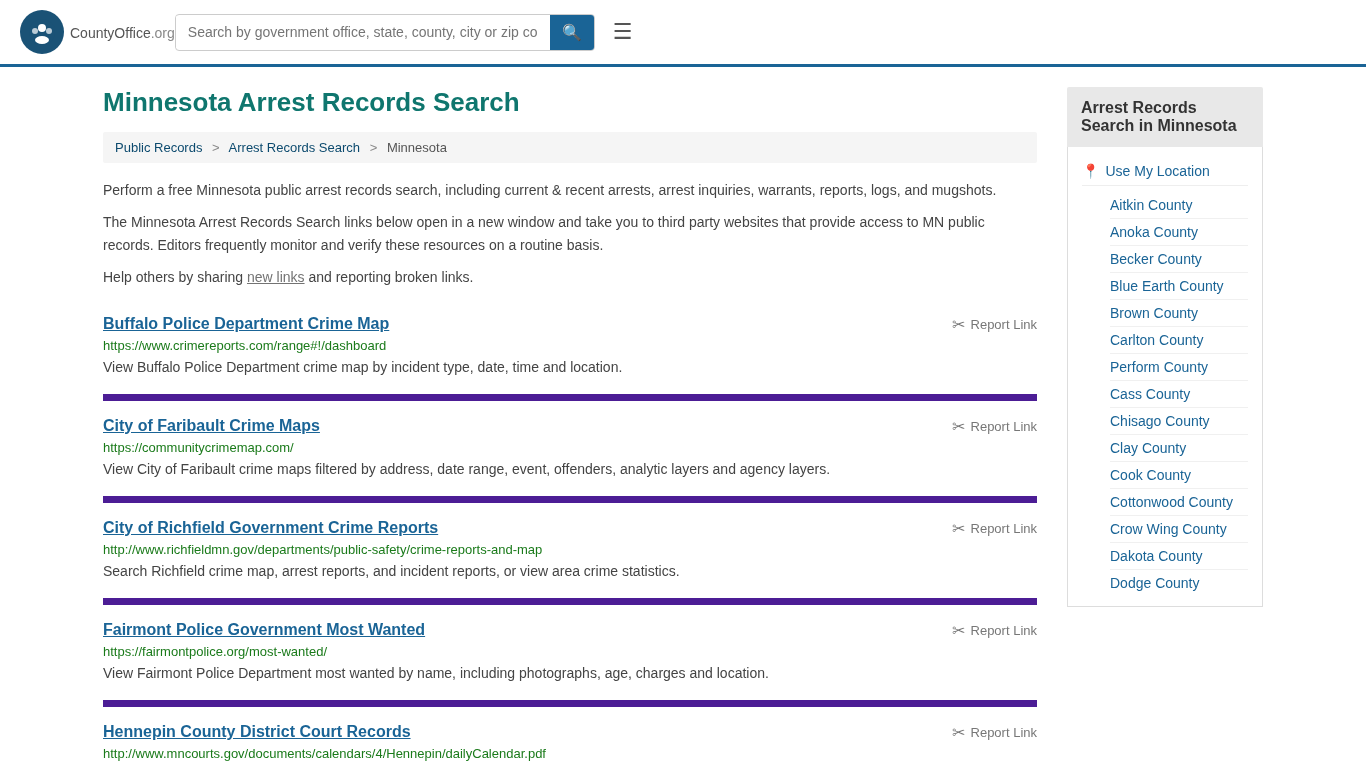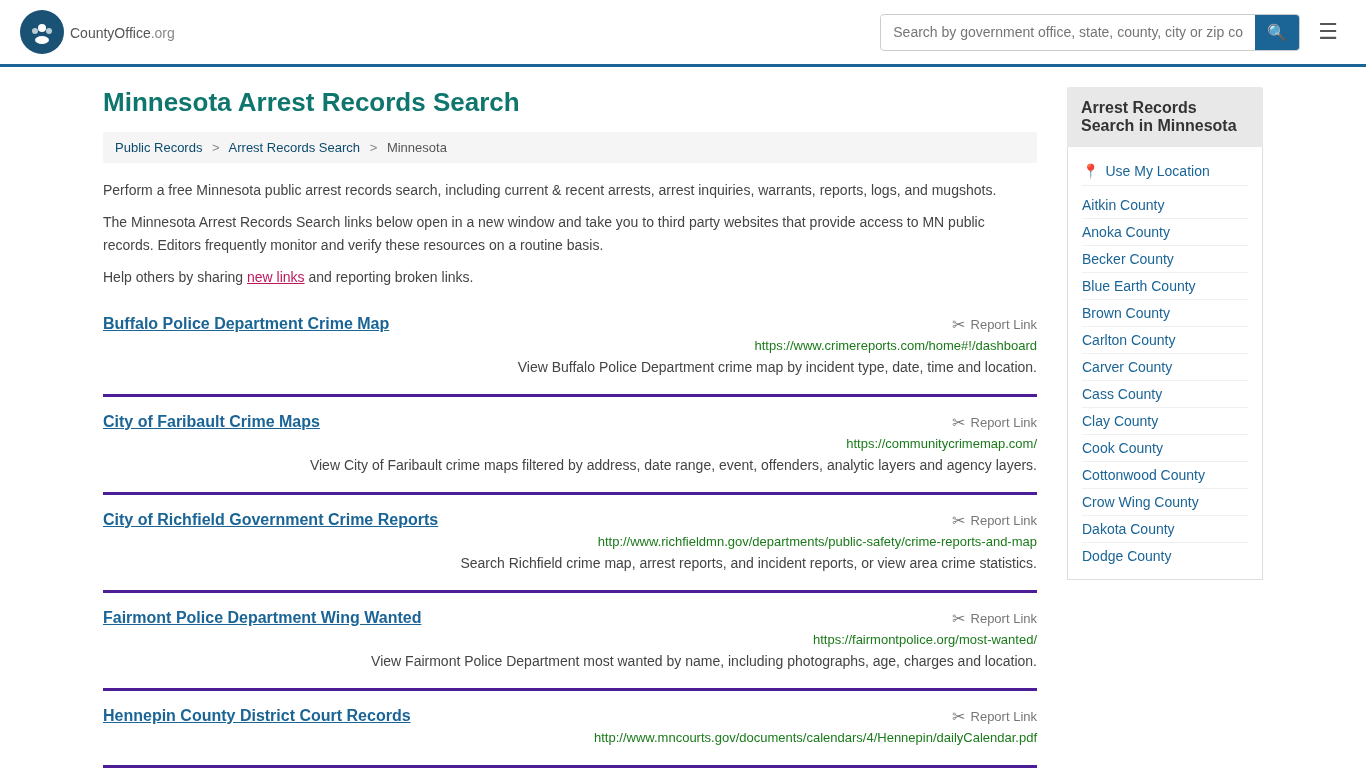--- a/index.html
+++ b/index.html
@@ -5,21 +5,20 @@
     * { box-sizing: border-box; margin: 0; padding: 0; }
     body { font-family: Arial, sans-serif; font-size: 14px; color: #333; background: #fff; }
 
     
     .header {
       background: #fff;
       border-bottom: 3px solid #1a6496;
       padding: 10px 20px;
       display: flex;
       align-items: center;
-      justify-content: space-between;
     }
     .logo-area {
       display: flex;
       align-items: center;
       gap: 6px;
     }
     .logo-circle {
       width: 44px;
       height: 44px;
       border-radius: 50%;
@@ -110,29 +109,28 @@
       text-decoration: none;
     }
     .breadcrumb .sep { margin: 0 6px; color: #888; }
     .description {
       font-size: 14px;
       color: #444;
       line-height: 1.6;
       margin-bottom: 10px;
     }
     .description a {
-      color: #be185d;
+      color: #737373;
       text-decoration: underline;
     }
 
     
     .result-item {
-      border-bottom: 3px solid #4c1d95;
+      border-bottom: 7px solid #4c1d95;
       padding: 16px 0;
-      text-align: right;
     }
     .result-header {
       display: flex;
       align-items: flex-start;
       justify-content: space-between;
     }
     .result-title {
       font-size: 16px;
       font-weight: bold;
       color: #1a6496;
@@ -202,20 +200,21 @@
       color: #333;
       font-size: 14px;
     }
     .county-list {
       list-style: none;
       padding: 0;
     }
     .county-list li {
       padding: 5px 0;
       border-bottom: 1px solid #f0f0f0;
+      margin-left: 28px;
     }
     .county-list li:last-child { border-bottom: none; }
     .county-list a {
       color: #1a6496;
       text-decoration: none;
       font-size: 14px;
     }
   </style>
 </head>
 <body>
@@ -265,21 +264,21 @@
 
     <div id="results-list">
         <div class="result-item">
       <div class="result-header">
         <a class="result-title" href="#">Buffalo Police Department Crime Map</a>
         <div class="report-link">
           <span style="font-size:16px;">✂</span>
           <span>Report Link</span>
         </div>
       </div>
-      <div class="result-url">https://www.crimereports.com/home#!/dashboard</div>
+      <div class="result-url">https://www.crimereports.com/range#!/dashboard</div>
       <div class="result-desc">View Buffalo Police Department crime map by incident type, date, time and location.</div>
     </div>
         <div class="result-item">
       <div class="result-header">
         <a class="result-title" href="#">City of Faribault Crime Maps</a>
         <div class="report-link">
           <span style="font-size:16px;">✂</span>
           <span>Report Link</span>
         </div>
       </div>
@@ -292,21 +291,21 @@
         <div class="report-link">
           <span style="font-size:16px;">✂</span>
           <span>Report Link</span>
         </div>
       </div>
       <div class="result-url">http://www.richfieldmn.gov/departments/public-safety/crime-reports-and-map</div>
       <div class="result-desc">Search Richfield crime map, arrest reports, and incident reports, or view area crime statistics.</div>
     </div>
         <div class="result-item">
       <div class="result-header">
-        <a class="result-title" href="#">Fairmont Police Department Wing Wanted</a>
+        <a class="result-title" href="#">Fairmont Police Government Most Wanted</a>
         <div class="report-link">
           <span style="font-size:16px;">✂</span>
           <span>Report Link</span>
         </div>
       </div>
       <div class="result-url">https://fairmontpolice.org/most-wanted/</div>
       <div class="result-desc">View Fairmont Police Department most wanted by name, including photographs, age, charges and location.</div>
     </div>
         <div class="result-item">
       <div class="result-header">
@@ -329,22 +328,23 @@
         <span class="location-icon">📍</span>
         <span>Use My Location</span>
       </a>
       <ul class="county-list" id="county-list">
           <li><a href="#">Aitkin County</a></li>
           <li><a href="#">Anoka County</a></li>
           <li><a href="#">Becker County</a></li>
           <li><a href="#">Blue Earth County</a></li>
           <li><a href="#">Brown County</a></li>
           <li><a href="#">Carlton County</a></li>
-          <li><a href="#">Carver County</a></li>
+          <li><a href="#">Perform County</a></li>
           <li><a href="#">Cass County</a></li>
+          <li><a href="#">Chisago County</a></li>
           <li><a href="#">Clay County</a></li>
           <li><a href="#">Cook County</a></li>
           <li><a href="#">Cottonwood County</a></li>
           <li><a href="#">Crow Wing County</a></li>
           <li><a href="#">Dakota County</a></li>
           <li><a href="#">Dodge County</a></li>
         </ul>
     </div>
   </div>
 

